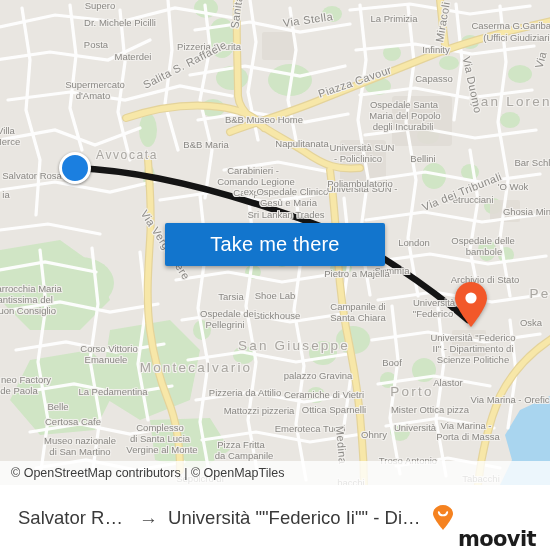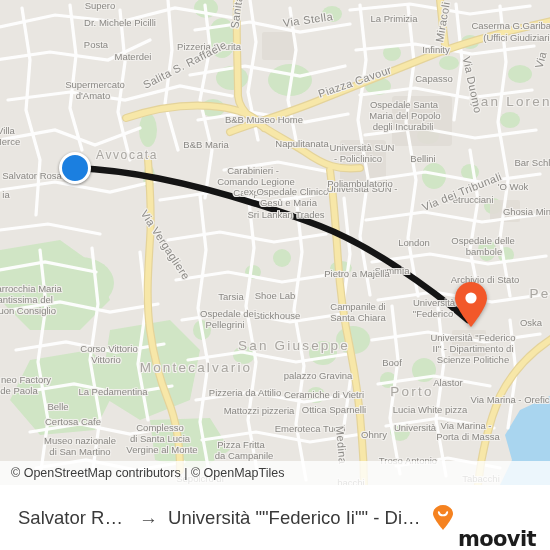--- a/index.html
+++ b/index.html
@@ -347,21 +347,21 @@
         <div class="map-label poi" style="left: 434px; top: 302px;">Università</div>
         <div class="map-label poi" style="left: 433px; top: 313px;">"Federico</div>
         <div class="map-label poi" style="left: 531px; top: 322px;">Oska</div>
         <div class="map-label poi" style="left: 473px; top: 337px;">Università "Federico</div>
         <div class="map-label poi" style="left: 473px; top: 348px;">II" - Dipartimento di</div>
         <div class="map-label poi" style="left: 473px; top: 359px;">Scienze Politiche</div>
         <div class="map-label poi" style="left: 26px; top: 288px;">Parrocchia Maria</div>
         <div class="map-label poi" style="left: 22px; top: 299px;">Santissima del</div>
         <div class="map-label poi" style="left: 24px; top: 310px;">Buon Consiglio</div>
         <div class="map-label poi" style="left: 109px; top: 348px;">Corso Vittorio</div>
-        <div class="map-label poi" style="left: 106px; top: 359px;">Vittorio</div>
+        <div class="map-label poi" style="left: 106px; top: 359px;">Emanuele</div>
         <div class="map-label poi" style="left: 26px; top: 379px;">neo Factory</div>
         <div class="map-label poi" style="left: 19px; top: 390px;">de Paola</div>
         <div class="map-label poi" style="left: 113px; top: 391px;">La Pedamentina</div>
         <div class="map-label poi" style="left: 58px; top: 406px;">Belle</div>
         <div class="map-label poi" style="left: 73px; top: 421px;">Certosa Cafe</div>
         <div class="map-label poi" style="left: 80px; top: 440px;">Museo nazionale</div>
         <div class="map-label poi" style="left: 80px; top: 451px;">di San Martino</div>
         <div class="map-label poi" style="left: 160px; top: 427px;">Complesso</div>
         <div class="map-label poi" style="left: 160px; top: 438px;">di Santa Lucia</div>
         <div class="map-label poi" style="left: 162px; top: 449px;">Vergine al Monte</div>
@@ -380,21 +380,21 @@
         <div class="map-label poi" style="left: 324px; top: 394px;">Ceramiche di Vietri</div>
         <div class="map-label poi" style="left: 259px; top: 410px;">Mattozzi pizzeria</div>
         <div class="map-label poi" style="left: 334px; top: 409px;">Ottica Sparnelli</div>
         <div class="map-label poi" style="left: 310px; top: 428px;">Emeroteca Tucci</div>
         <div class="map-label poi" style="left: 374px; top: 434px;">Ohnry</div>
         <div class="map-label poi" style="left: 241px; top: 444px;">Pizza Fritta</div>
         <div class="map-label poi" style="left: 244px; top: 455px;">da Campanile</div>
         <div class="map-label poi" style="left: 392px; top: 362px;">Boof</div>
         <div class="map-label poi" style="left: 448px; top: 382px;">Alastor</div>
         <div class="map-label area" style="left: 412px; top: 391px;">Porto</div>
-        <div class="map-label poi" style="left: 430px; top: 409px;">Lucia White pizza</div>
+        <div class="map-label poi" style="left: 430px; top: 409px;">Mister Ottica pizza</div>
         <div class="map-label poi" style="left: 415px; top: 427px;">Università</div>
         <div class="map-label poi" style="left: 510px; top: 399px;">Via Marina - Orefic</div>
         <div class="map-label poi" style="left: 466px; top: 425px;">Via Marina -</div>
         <div class="map-label poi" style="left: 468px; top: 436px;">Porta di Massa</div>
         <div class="map-label poi" style="left: 408px; top: 460px;">Troso Antonio</div>
         <div class="map-label poi" style="left: 481px; top: 478px;">Tabacchi</div>
         <div class="map-label poi" style="left: 351px; top: 482px;">bacchi</div>
         <div class="map-label poi" style="left: 200px; top: 478px;">Sepolcro di</div>
       </div>
     <div id="street-labels">
@@ -412,20 +412,21 @@
 
     <div id="origin-dot" style="left:75px; top:168px;"></div>
 
     <div id="dest-pin" style="left:471px; top:332px;">
       <svg width="36" height="46" viewBox="0 0 36 46">
         <path d="M18 45 C18 45 34 25.5 34 16.5 C34 7.4 26.8 0 18 0 C9.2 0 2 7.4 2 16.5 C2 25.5 18 45 18 45 Z" fill="#f2582a"></path>
         <circle cx="18" cy="16" r="5.6" fill="#ffffff"></circle>
       </svg>
     </div>
 
+    <button id="cta-button">Take me there</button>
 
     <div id="attribution">© OpenStreetMap contributors | © OpenMapTiles</div>
   </div>
 
   <div id="footer">
     <div id="footer-route">
       <span id="footer-origin">Salvator Rosa...</span>
       <span id="footer-arrow">→</span>
       <span id="footer-dest">Università ""Federico Ii"" - Dipartim...</span>
     </div>

